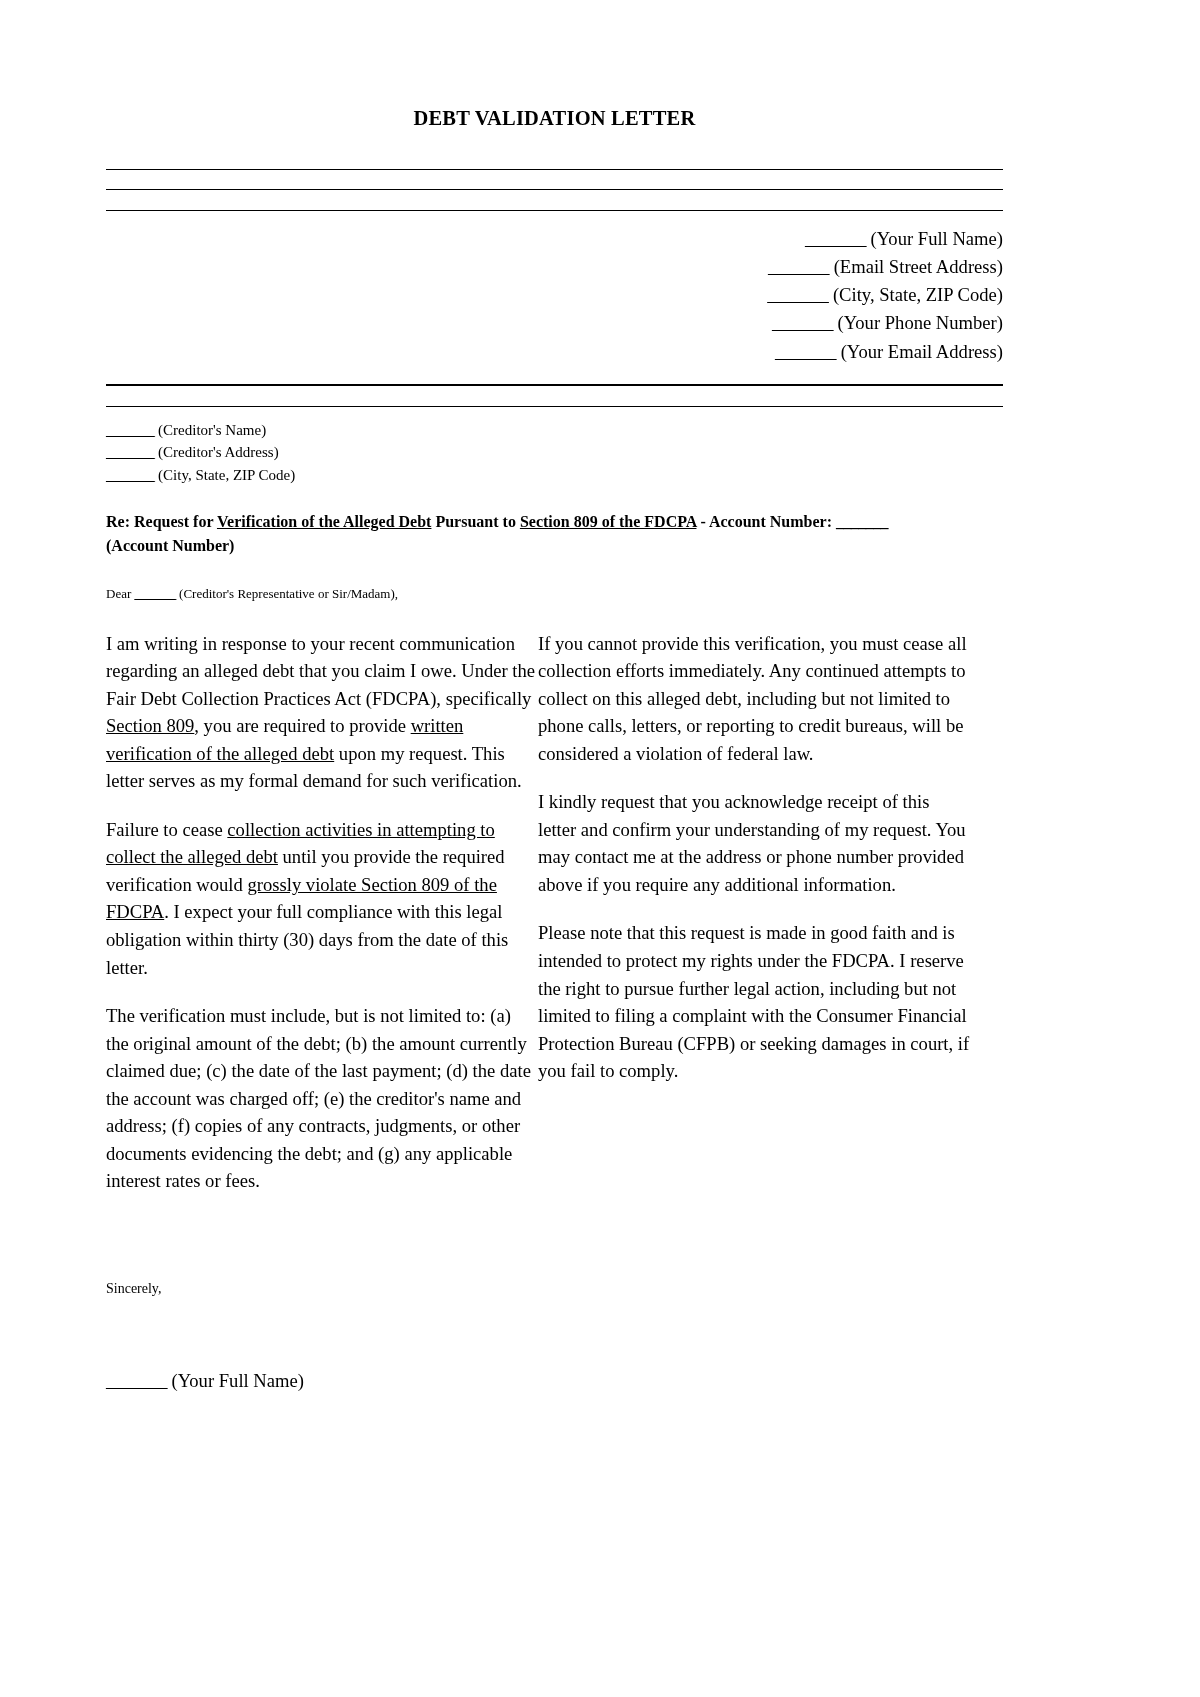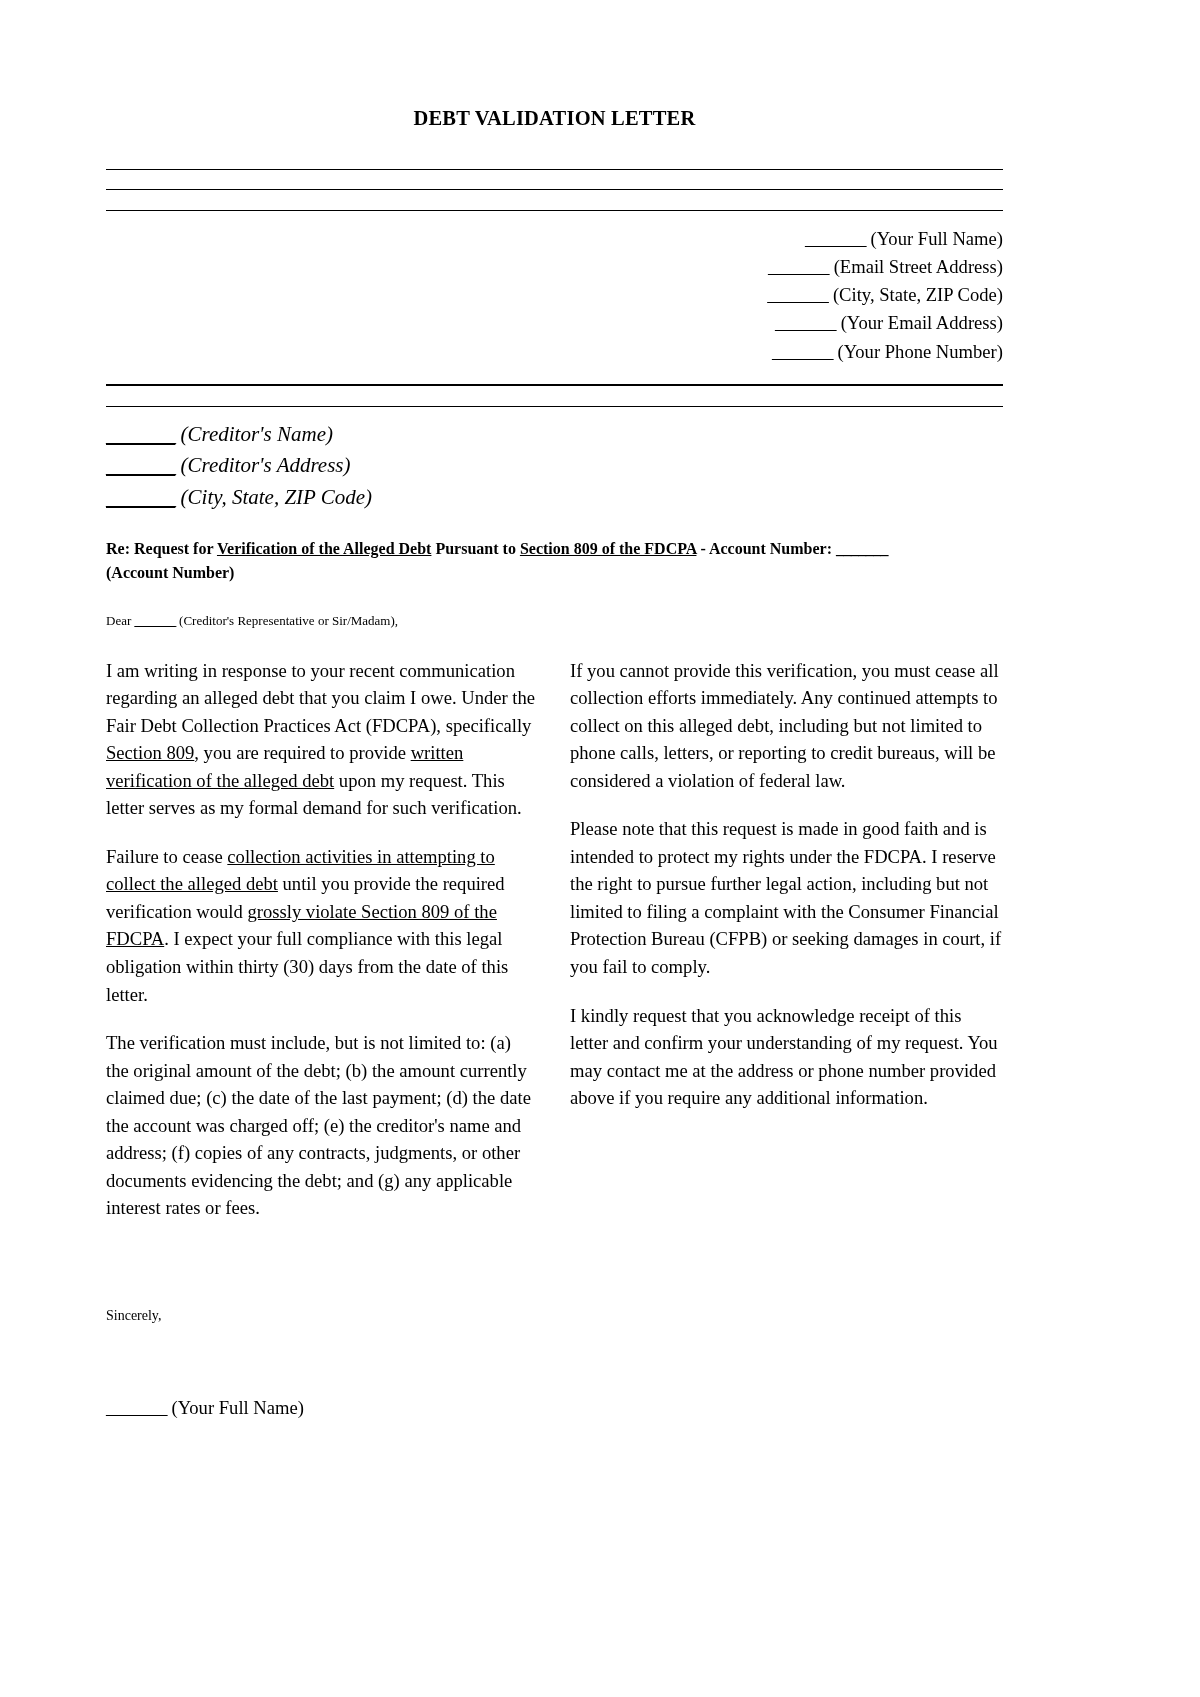--- a/index.html
+++ b/index.html
@@ -72,24 +72,23 @@
   
   .date-row {
     text-align: center;
     font-size: 18.6px;
     line-height: 1.5;
     padding: 9px 0 10px 0;
   }
 
   
   .creditor-block {
-    font-size: 21px;
+    font-size: 15px;
     line-height: 1.5;
     margin-top: 12px;
-    font-style: italic;
   }
 
   
   .subject-line {
     font-weight: bold;
     font-size: 16px;
     line-height: 1.5;
     margin-top: 24px;
   }
   .subject-line .u { text-decoration: underline; font-weight: bold; }
@@ -98,21 +97,20 @@
   .salutation {
     font-size: 13px;
     line-height: 1.5;
     margin-top: 26px;
   }
 
   
   .body-columns {
     display: flex;
     flex-direction: row;
-    gap: 32px;
     margin-top: 26px;
   }
   .col {
     width: 432px;
     flex: 0 0 432px;
   }
   .col p {
     font-size: 18.6px;
     line-height: 1.48;
     margin: 0 0 21px 0;
@@ -145,22 +143,22 @@
     <hr class="rule">
     <div class="rule-gap-a"></div>
     <hr class="rule">
     <div class="rule-gap-b"></div>
     <hr class="rule">
 
     <div class="sender-block">
       <div class="sender-line"><span class="fill">_______</span> <span>(Your Full Name)</span></div>
       <div class="sender-line"><span class="fill">_______</span> <span>(Email Street Address)</span></div>
       <div class="sender-line"><span class="fill">_______</span> <span>(City, State, ZIP Code)</span></div>
+      <div class="sender-line"><span class="fill">_______</span> <span>(Your Phone Number)</span></div>
       <div class="sender-line"><span class="fill">_______</span> <span>(Your Email Address)</span></div>
-      <div class="sender-line"><span class="fill">_______</span> <span>(Your Phone Number)</span></div>
     </div>
 
     <div style="height:18px"></div>
     <hr class="rule">
 
 
     <hr class="rule">
     <div class="rule-gap-b"></div>
     <hr class="rule">
 
@@ -179,22 +177,22 @@
       <div class="col">
         <p><span>I am writing in response to your recent communication regarding an alleged debt that you claim I owe. Under the Fair Debt Collection Practices Act (FDCPA), specifically </span><span class="u">Section 809</span><span>, you are required to provide </span><span class="u">written verification of the alleged debt</span><span> upon my request. This letter serves as my formal demand for such verification.</span></p>
 
         <p><span>Failure to cease </span><span class="u">collection activities in attempting to collect the alleged debt</span><span> until you provide the required verification would </span><span class="u">grossly violate Section 809 of the FDCPA</span><span>. I expect your full compliance with this legal obligation within thirty (30) days from the date of this letter.</span></p>
 
         <p>The verification must include, but is not limited to: (a) the original amount of the debt; (b) the amount currently claimed due; (c) the date of the last payment; (d) the date the account was charged off; (e) the creditor's name and address; (f) copies of any contracts, judgments, or other documents evidencing the debt; and (g) any applicable interest rates or fees.</p>
       </div>
 
       <div class="col">
         <p>If you cannot provide this verification, you must cease all collection efforts immediately. Any continued attempts to collect on this alleged debt, including but not limited to phone calls, letters, or reporting to credit bureaus, will be considered a violation of federal law.</p>
+        <p>I kindly request that you acknowledge receipt of this letter and confirm your understanding of my request. You may contact me at the address or phone number provided above if you require any additional information.</p>
         <p>Please note that this request is made in good faith and is intended to protect my rights under the FDCPA. I reserve the right to pursue further legal action, including but not limited to filing a complaint with the Consumer Financial Protection Bureau (CFPB) or seeking damages in court, if you fail to comply.</p>
-        <p>I kindly request that you acknowledge receipt of this letter and confirm your understanding of my request. You may contact me at the address or phone number provided above if you require any additional information.</p>
       </div>
 
     </div>
 
     <div class="closing">Sincerely,</div>
 
     <div class="signature"><span class="fill">_______</span> <span>(Your Full Name)</span></div>
 
   </div>
 </div>

